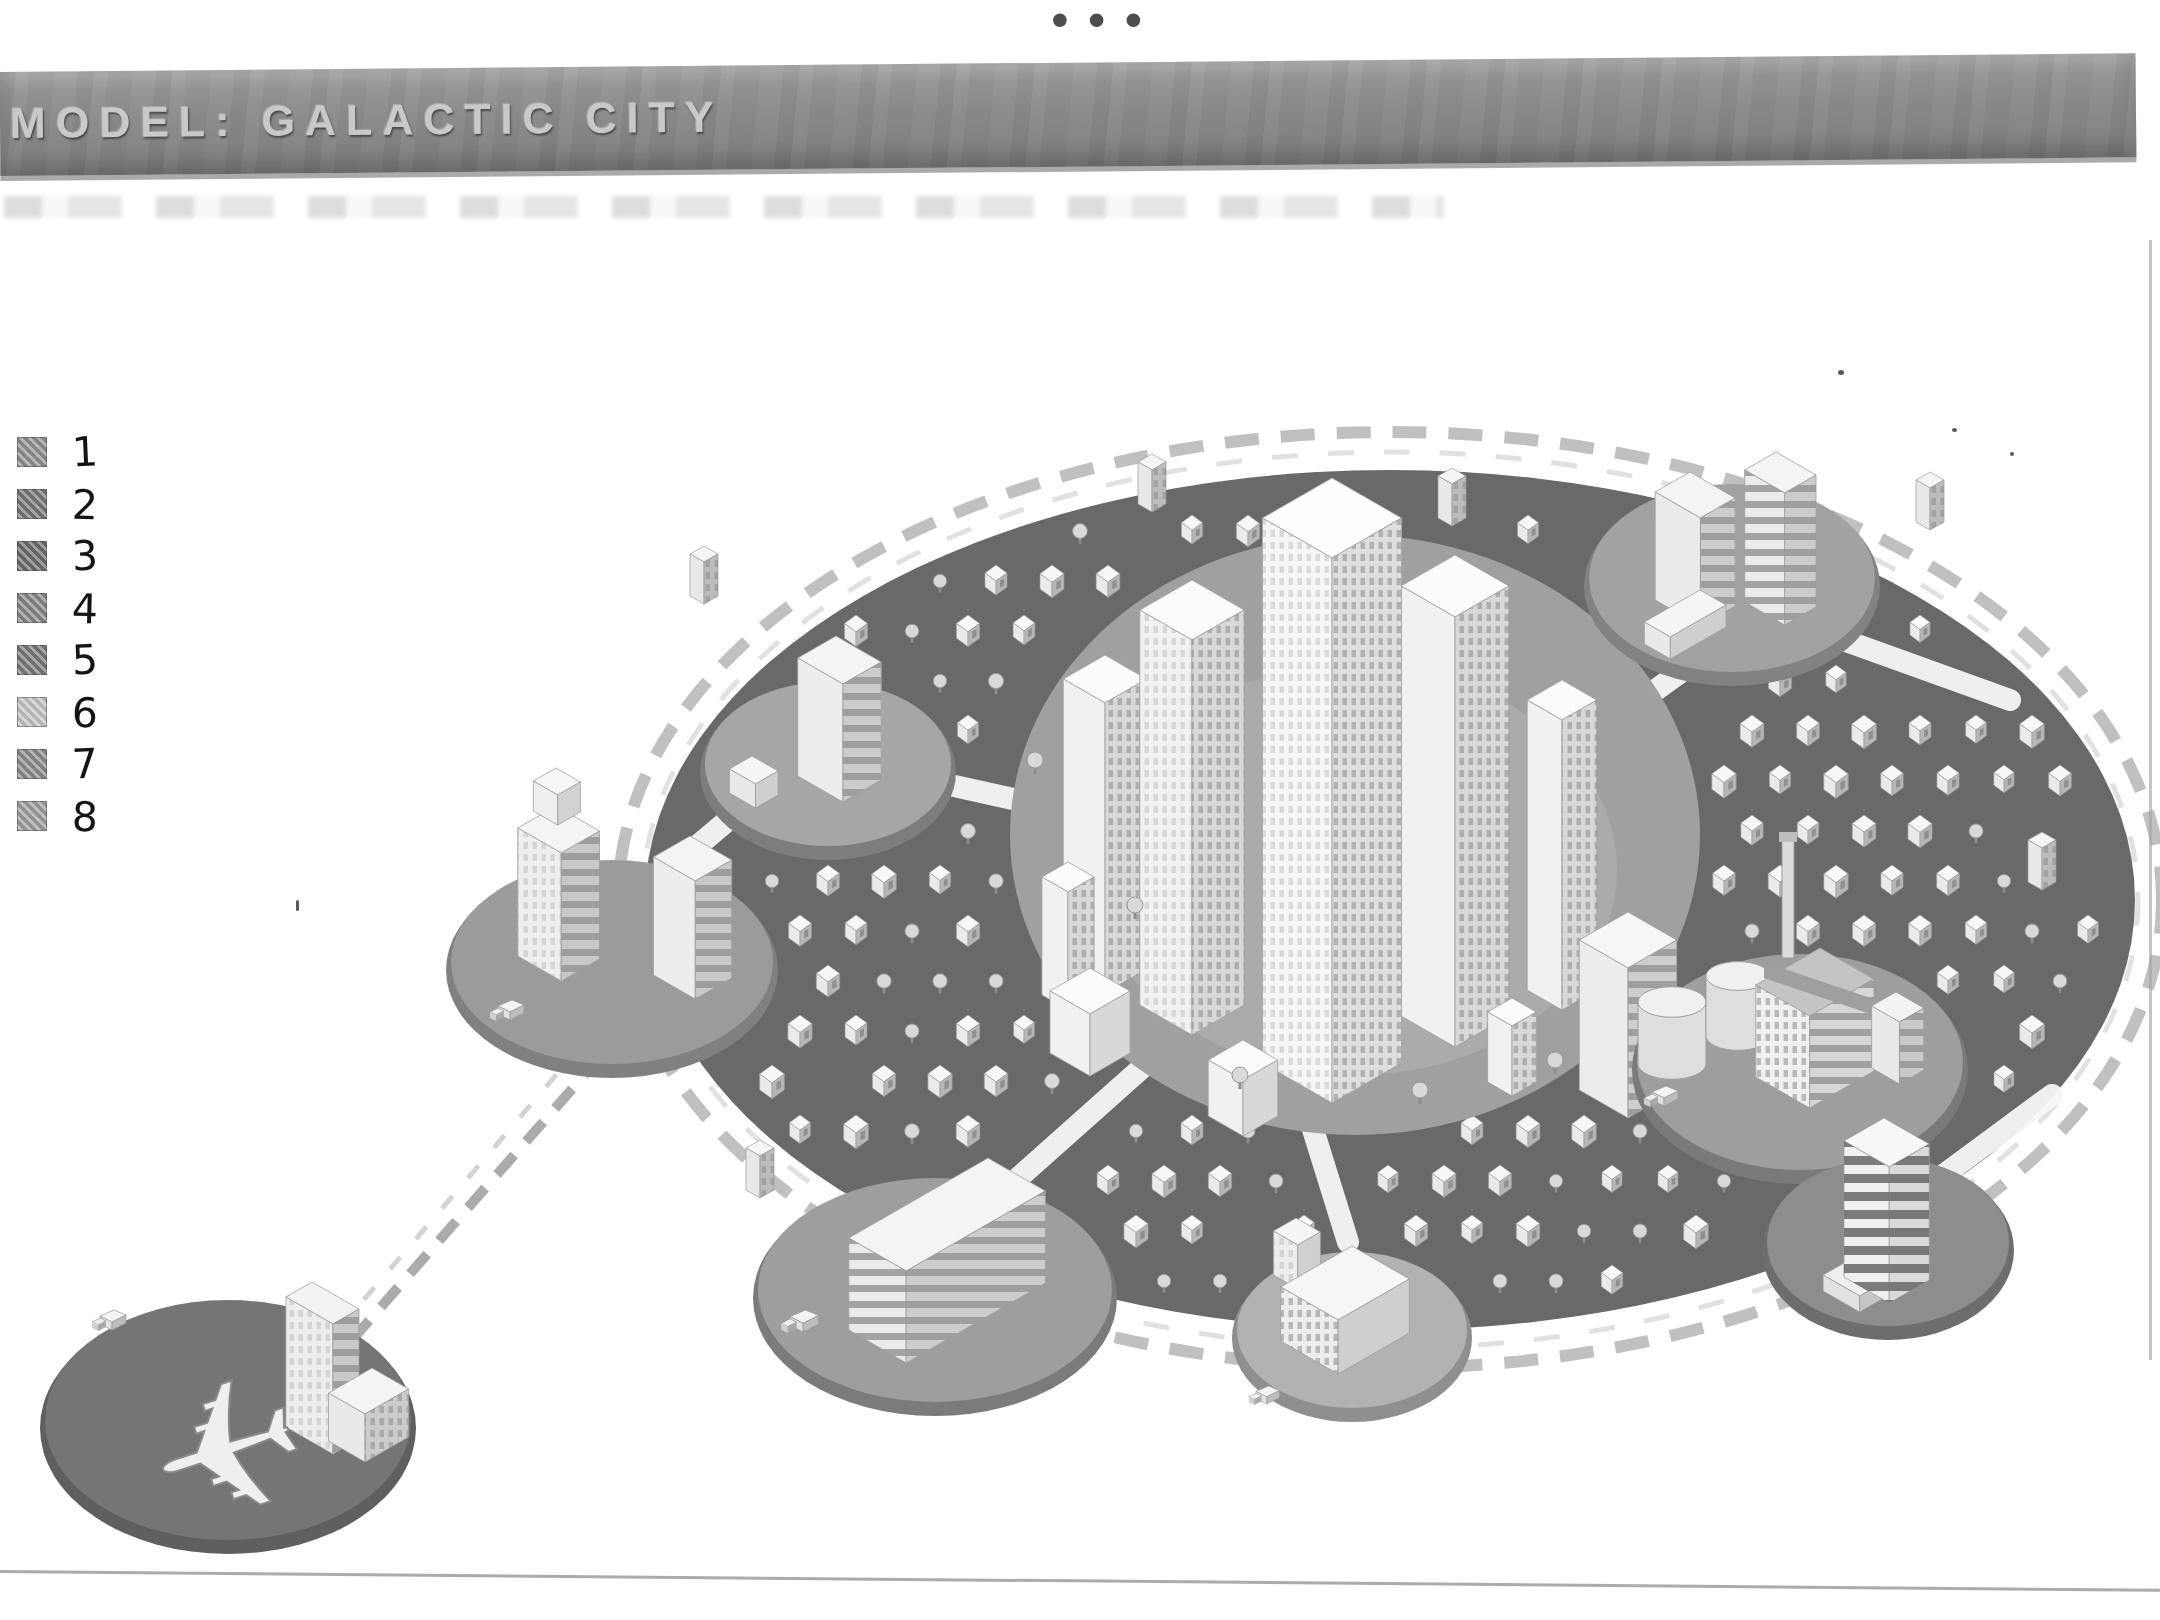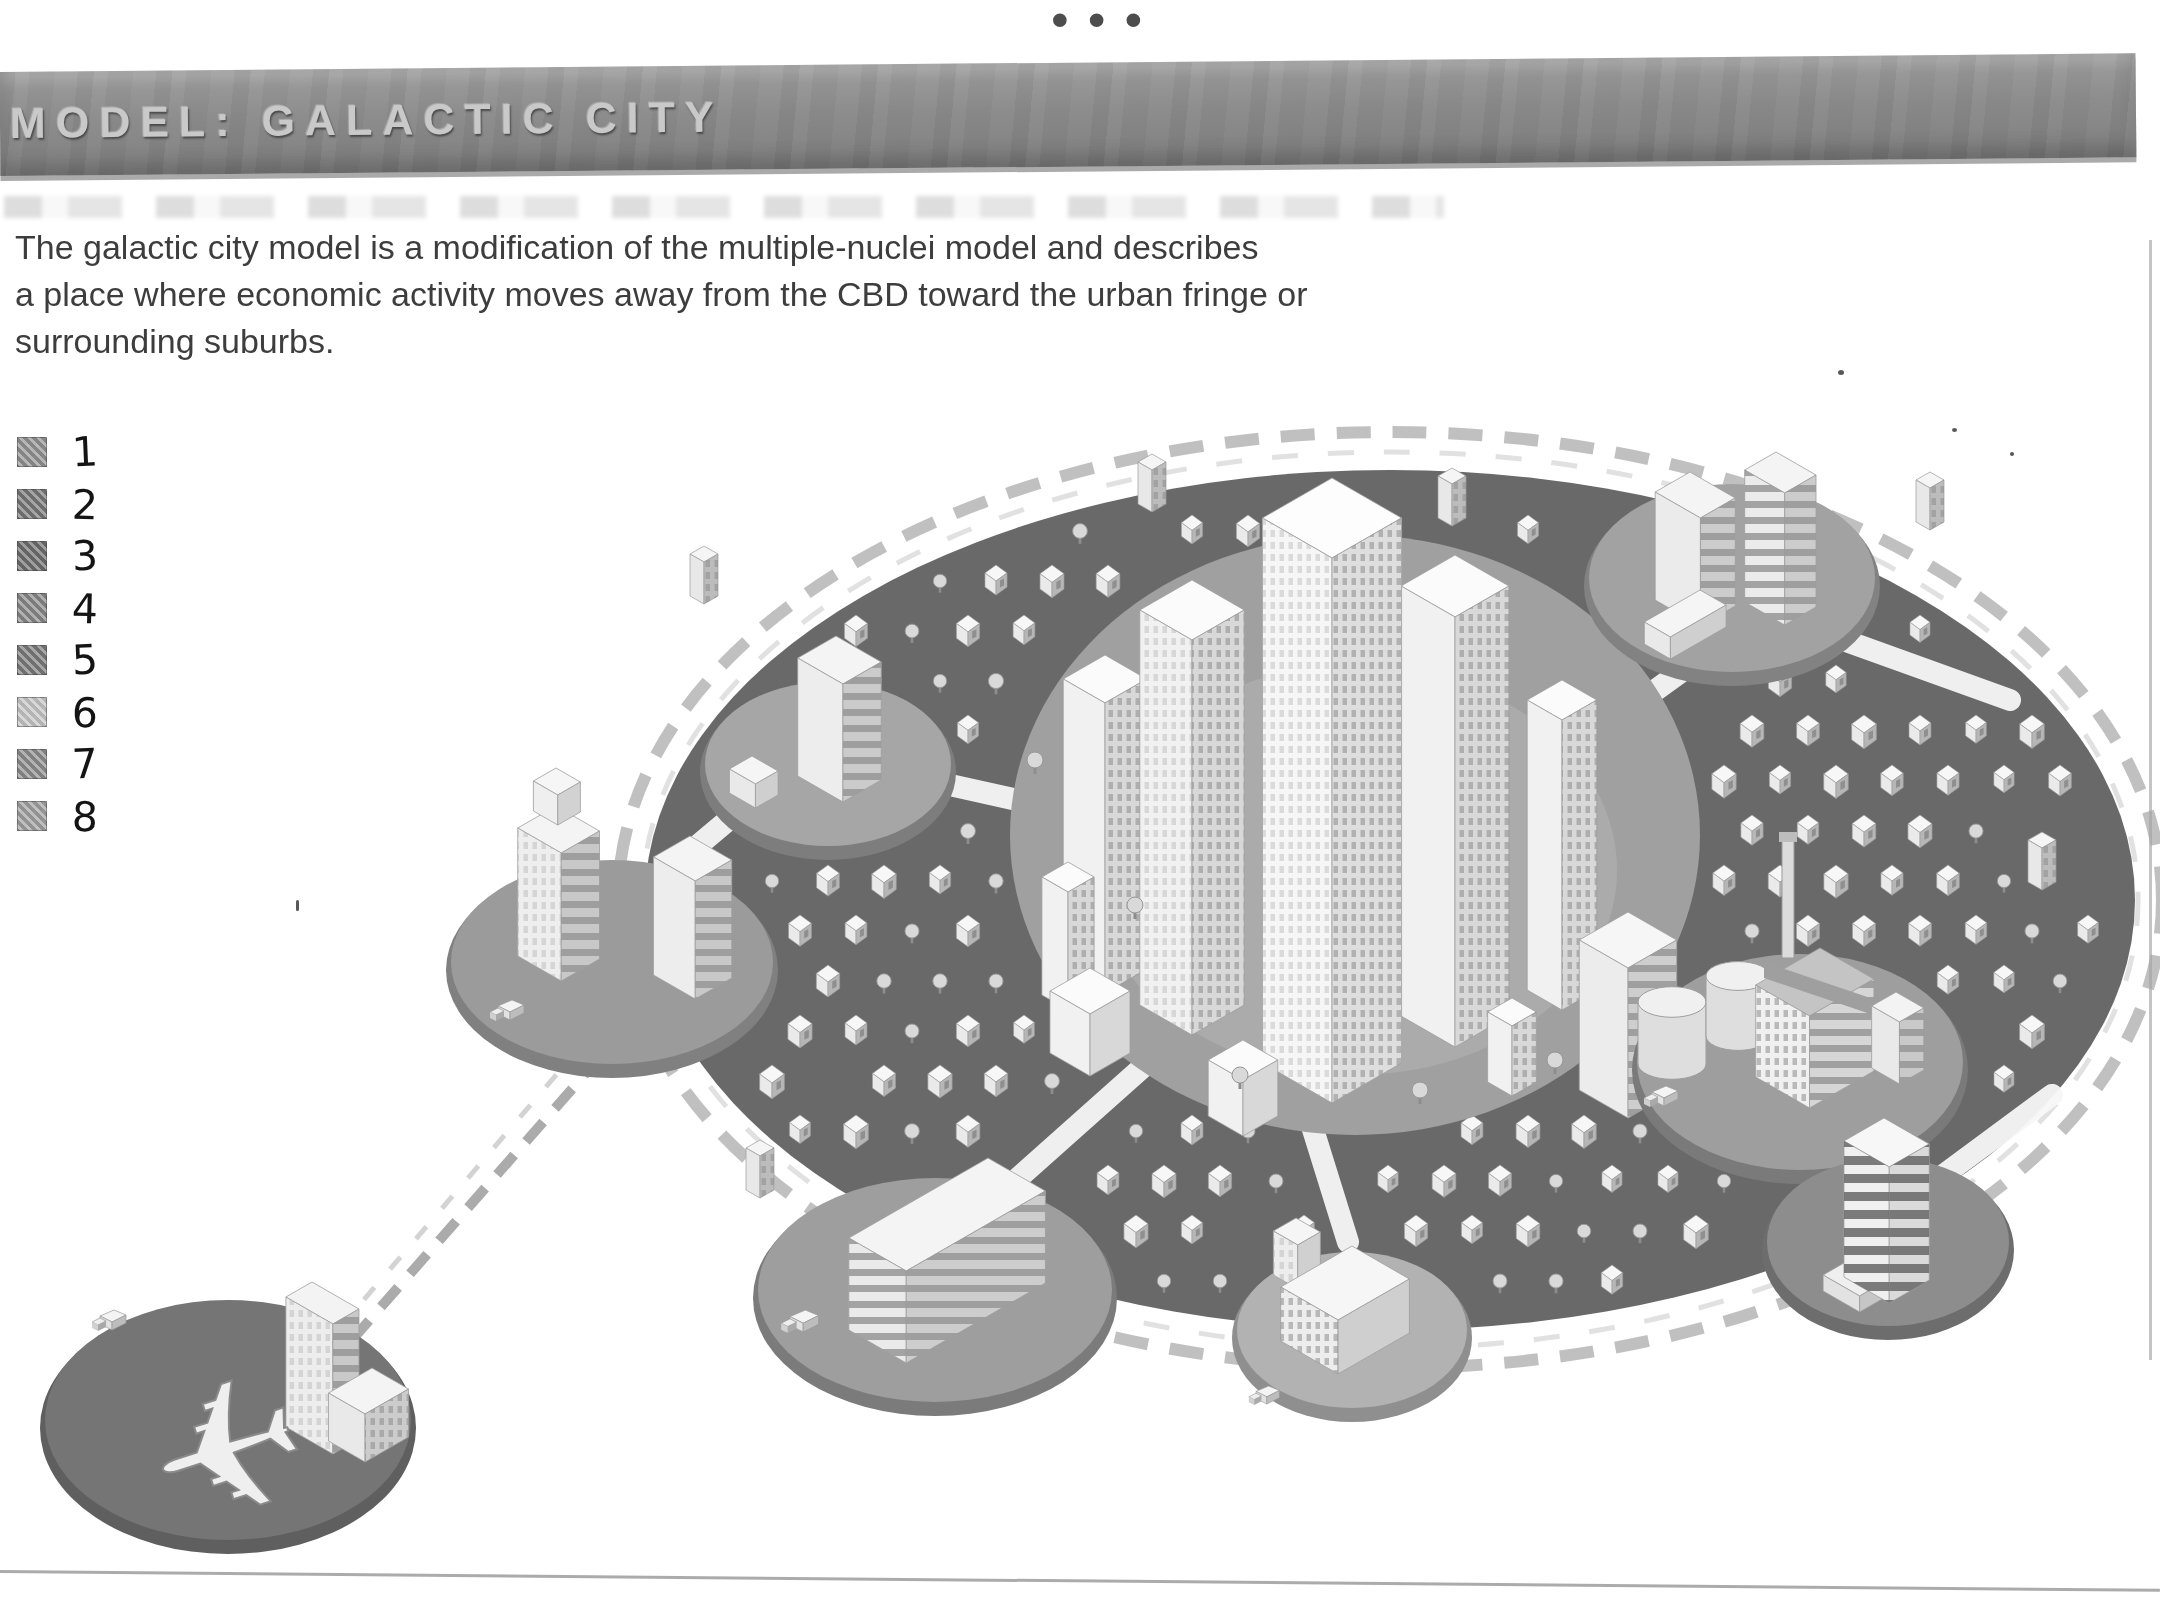--- a/index.html
+++ b/index.html
@@ -42,25 +42,20 @@
 
   <div class="dots">•••</div>
 
   <header class="bar">
     <div class="bar-tex"></div>
     <h1>MODEL: GALACTIC CITY</h1>
   </header>
 
   <div class="smudge"></div>
 
-  <div class="intro">
-    <div>The galactic city model is a modification of the multiple-nuclei model and describes</div>
-    <div>a place where economic activity moves away from the CBD toward the urban fringe or</div>
-    <div>surrounding suburbs.</div>
-  </div>
 
   <div class="legend">
     <div class="legend-row">
       <span class="swatch" style="background-color: rgb(143, 143, 143);"></span>
       <span class="num">1</span>
     </div>
     <div class="legend-row">
       <span class="swatch" style="background-color: rgb(117, 117, 117);"></span>
       <span class="num">2</span>
     </div>

